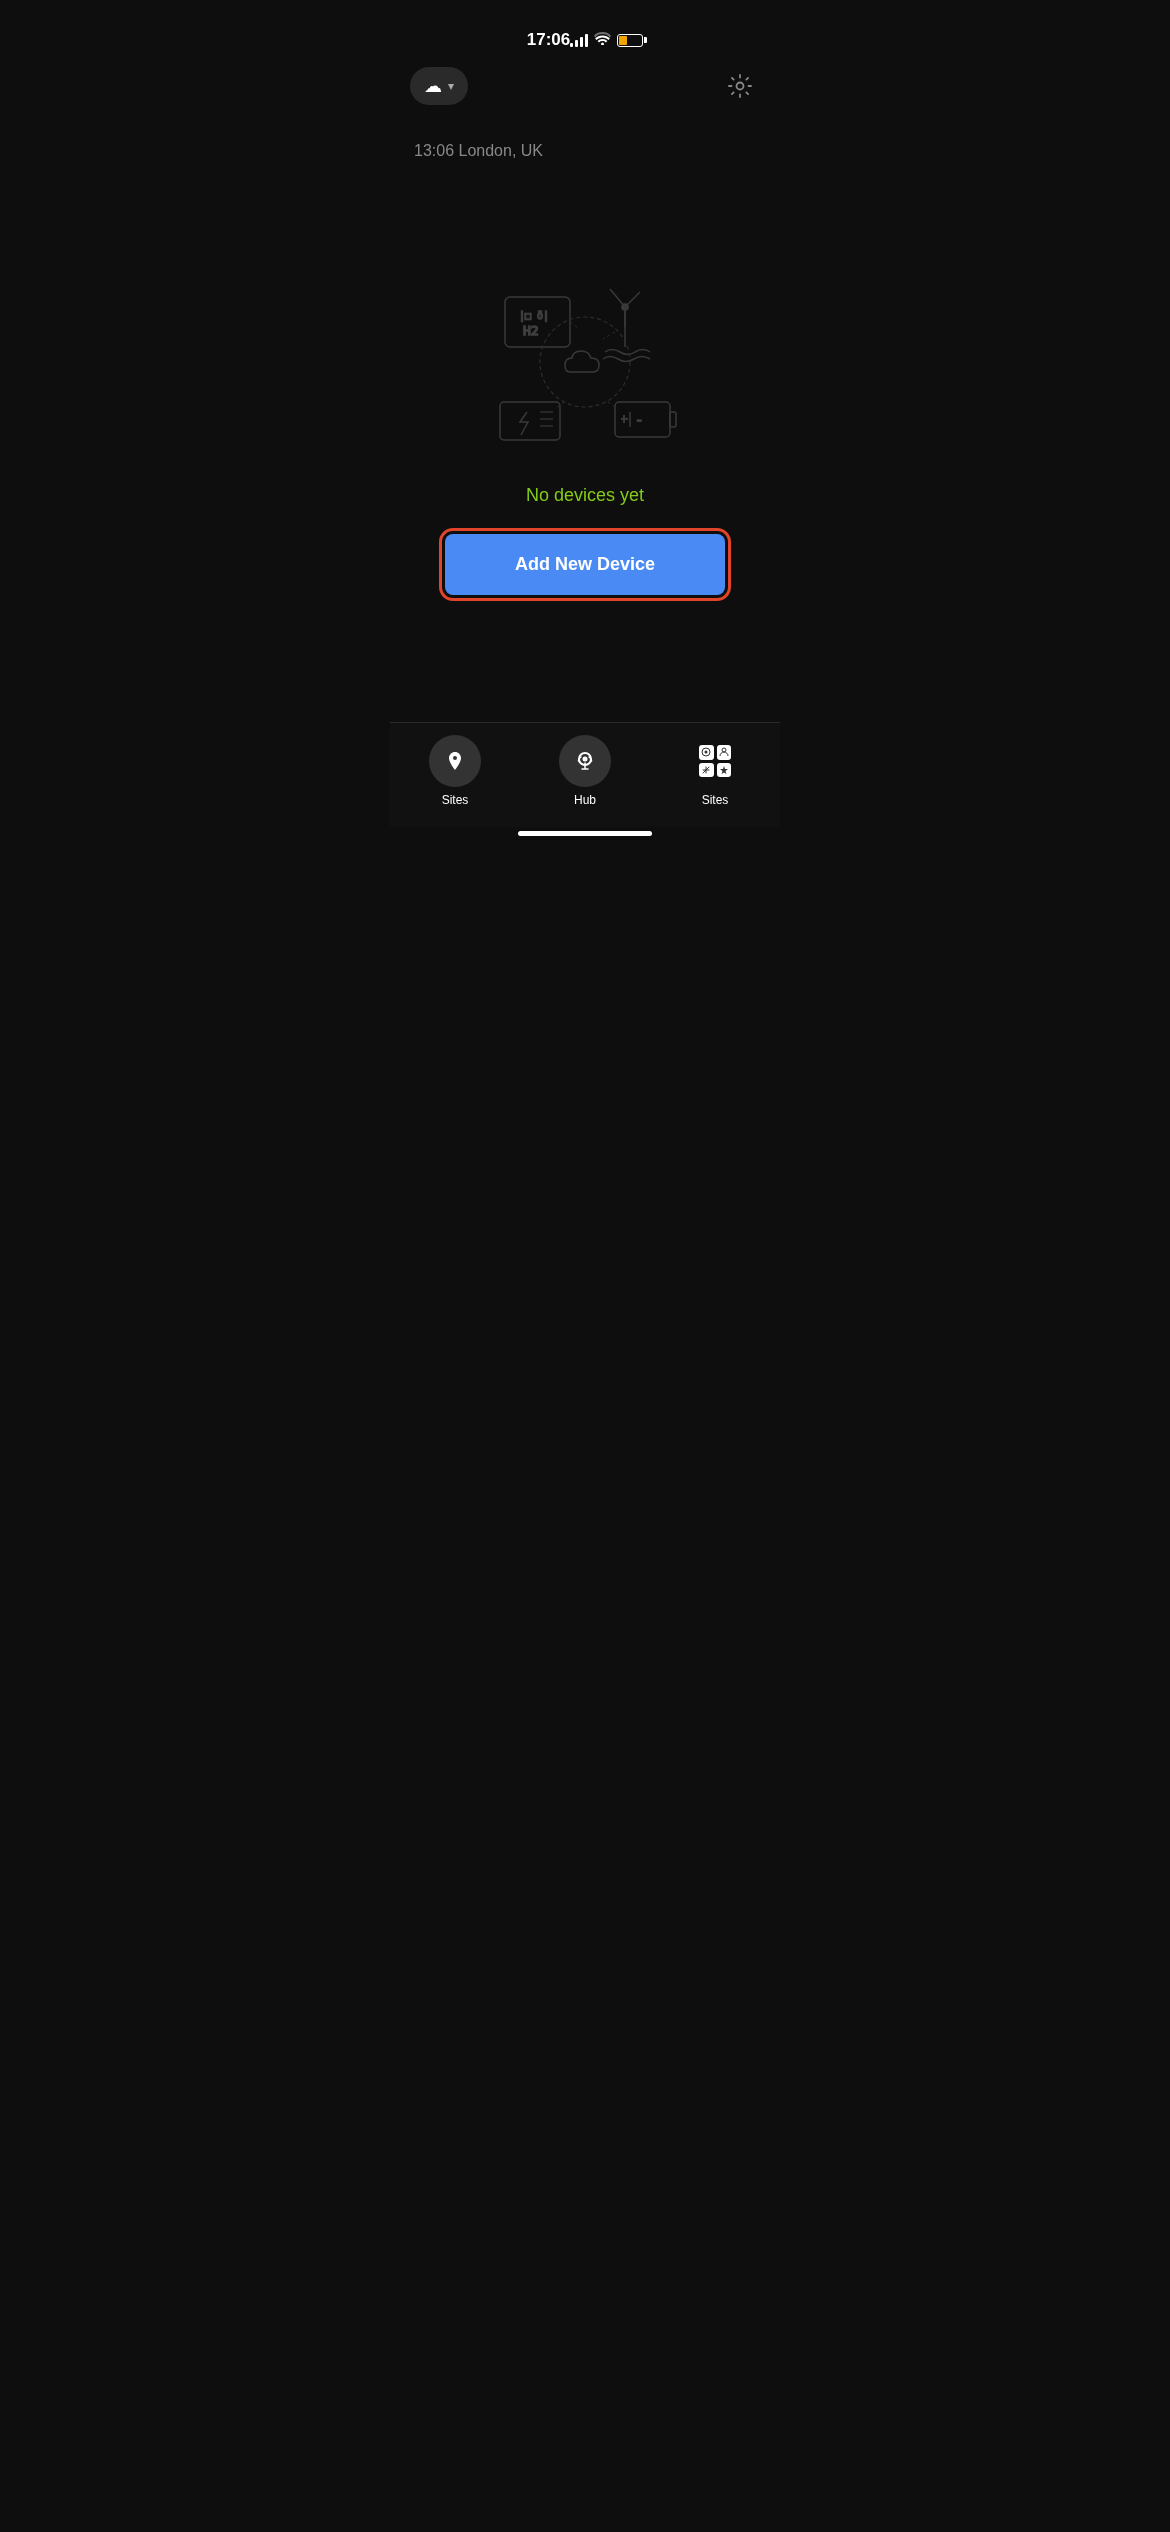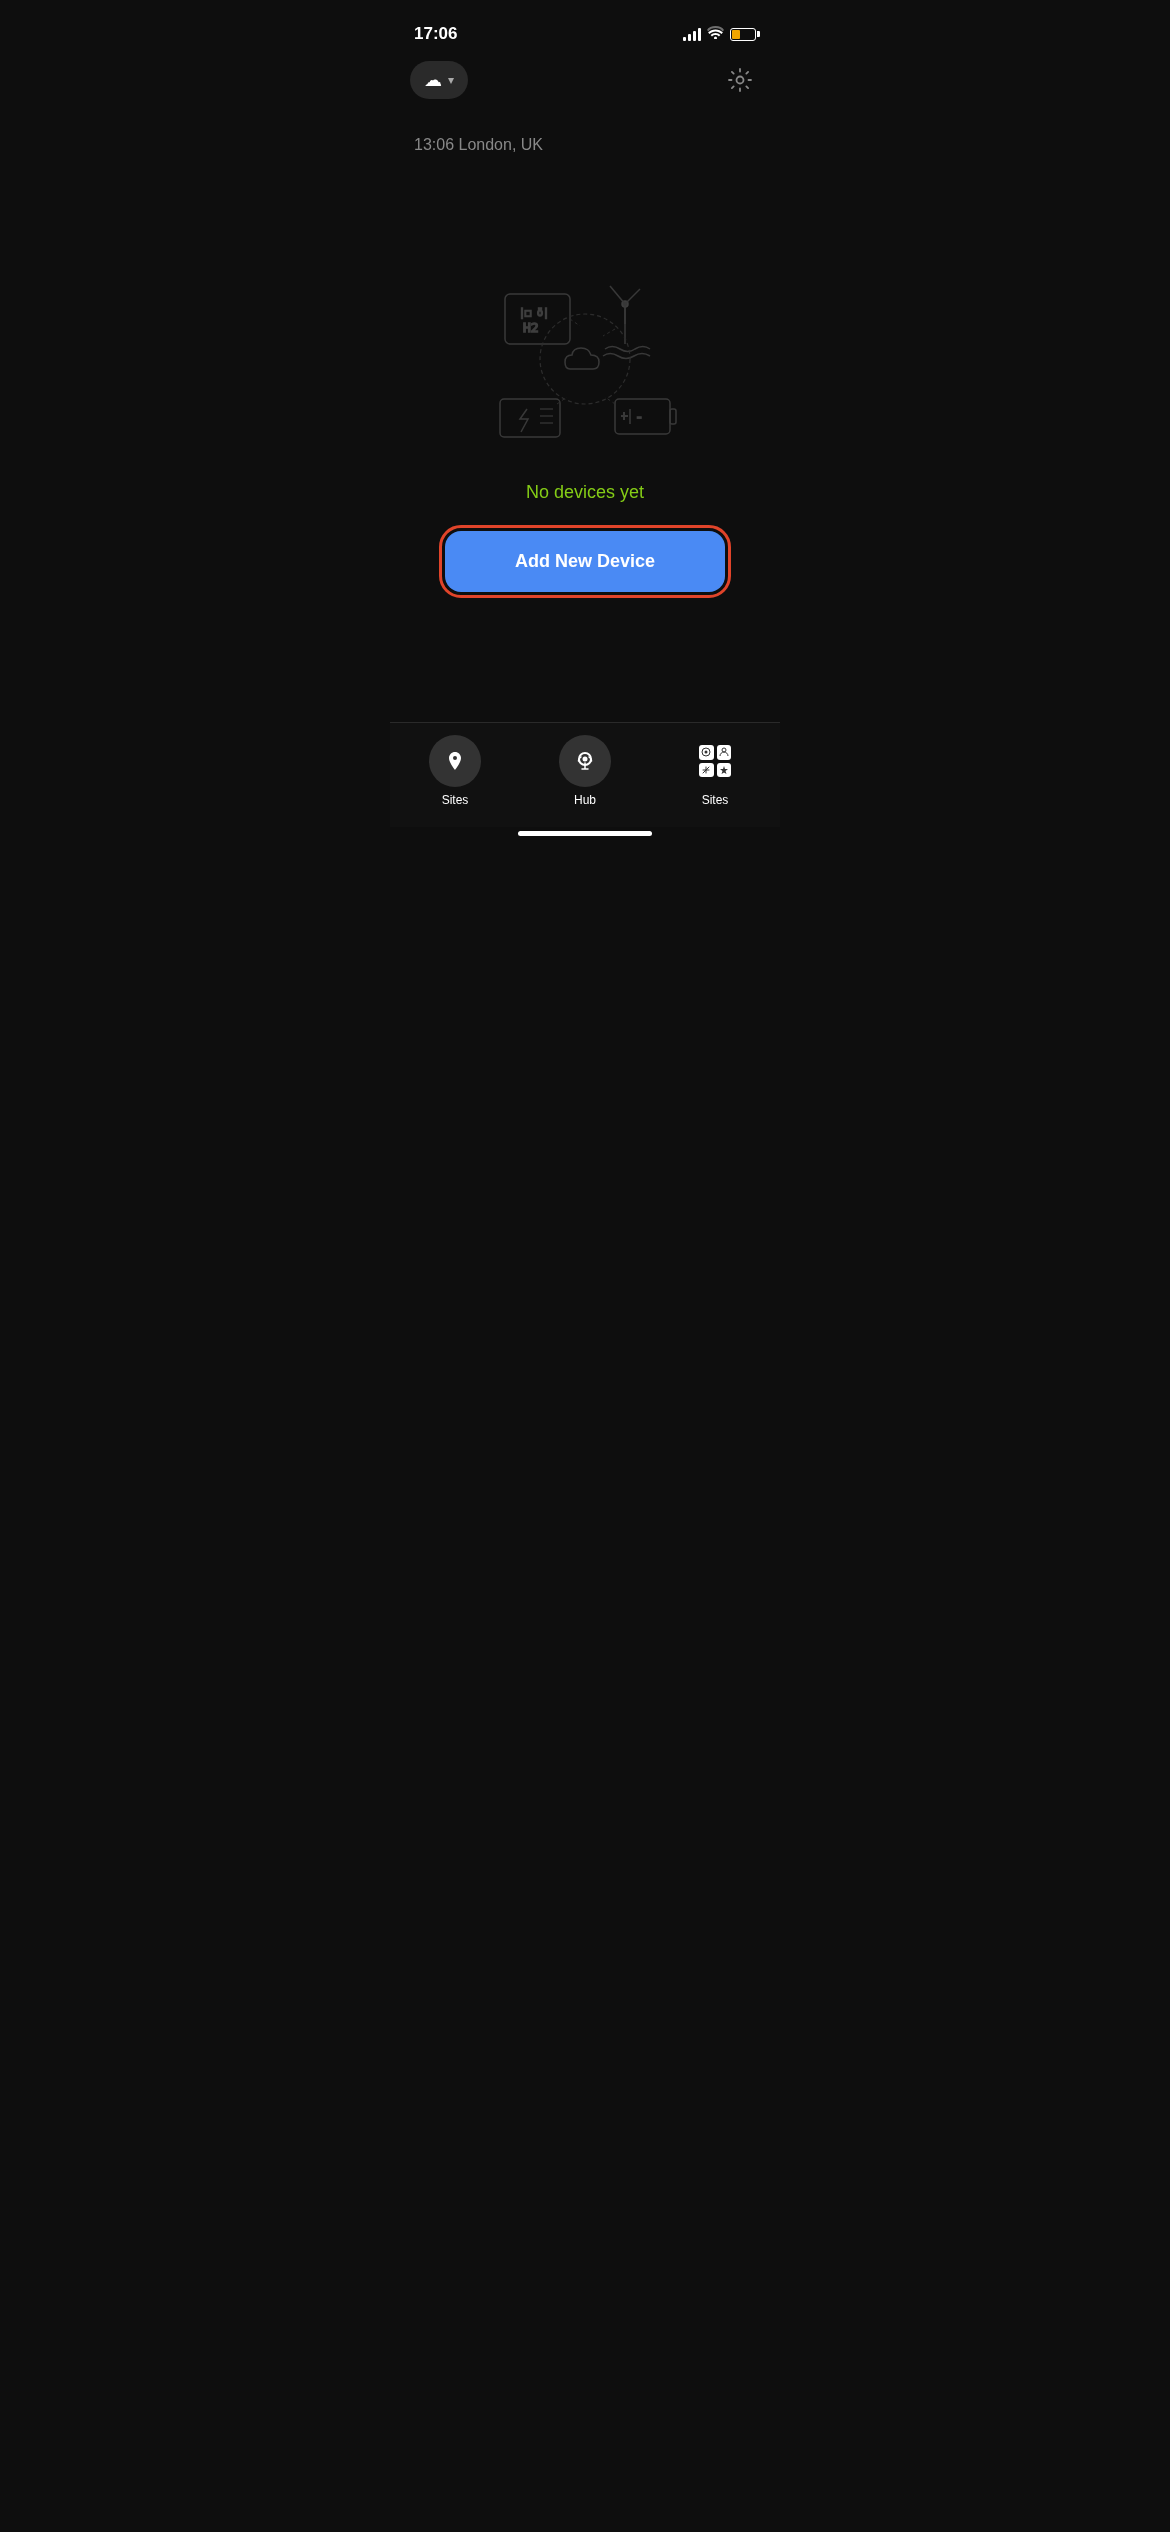--- a/index.html
+++ b/index.html
@@ -18,23 +18,23 @@
       margin: 0 auto;
       position: relative;
       overflow: hidden;
       display: flex;
       flex-direction: column;
     }
 
     
     .status-bar {
       display: flex;
-      justify-content: space-between;
-      align-items: center;
-      padding: 24px 24px 8px 24px;
+      justify-content: center;
+      align-items: center;
+      padding: 30px 24px 8px 24px;
       flex-shrink: 0;
     }
 
     .status-time {
       font-size: 17px;
       font-weight: 600;
       color: #ffffff;
     }
 
     .status-icons {
@@ -165,21 +165,21 @@
     .no-devices-text {
       font-size: 18px;
       font-weight: 500;
       color: #84cc16;
     }
 
     .add-device-btn {
       background: #4a8af4;
       color: #ffffff;
       border: none;
-      border-radius: 16px;
+      border-radius: 8px;
       padding: 20px 60px;
       font-size: 18px;
       font-weight: 600;
       cursor: pointer;
       outline: 3px solid #e0442a;
       outline-offset: 3px;
       width: 280px;
       text-align: center;
     }
 

